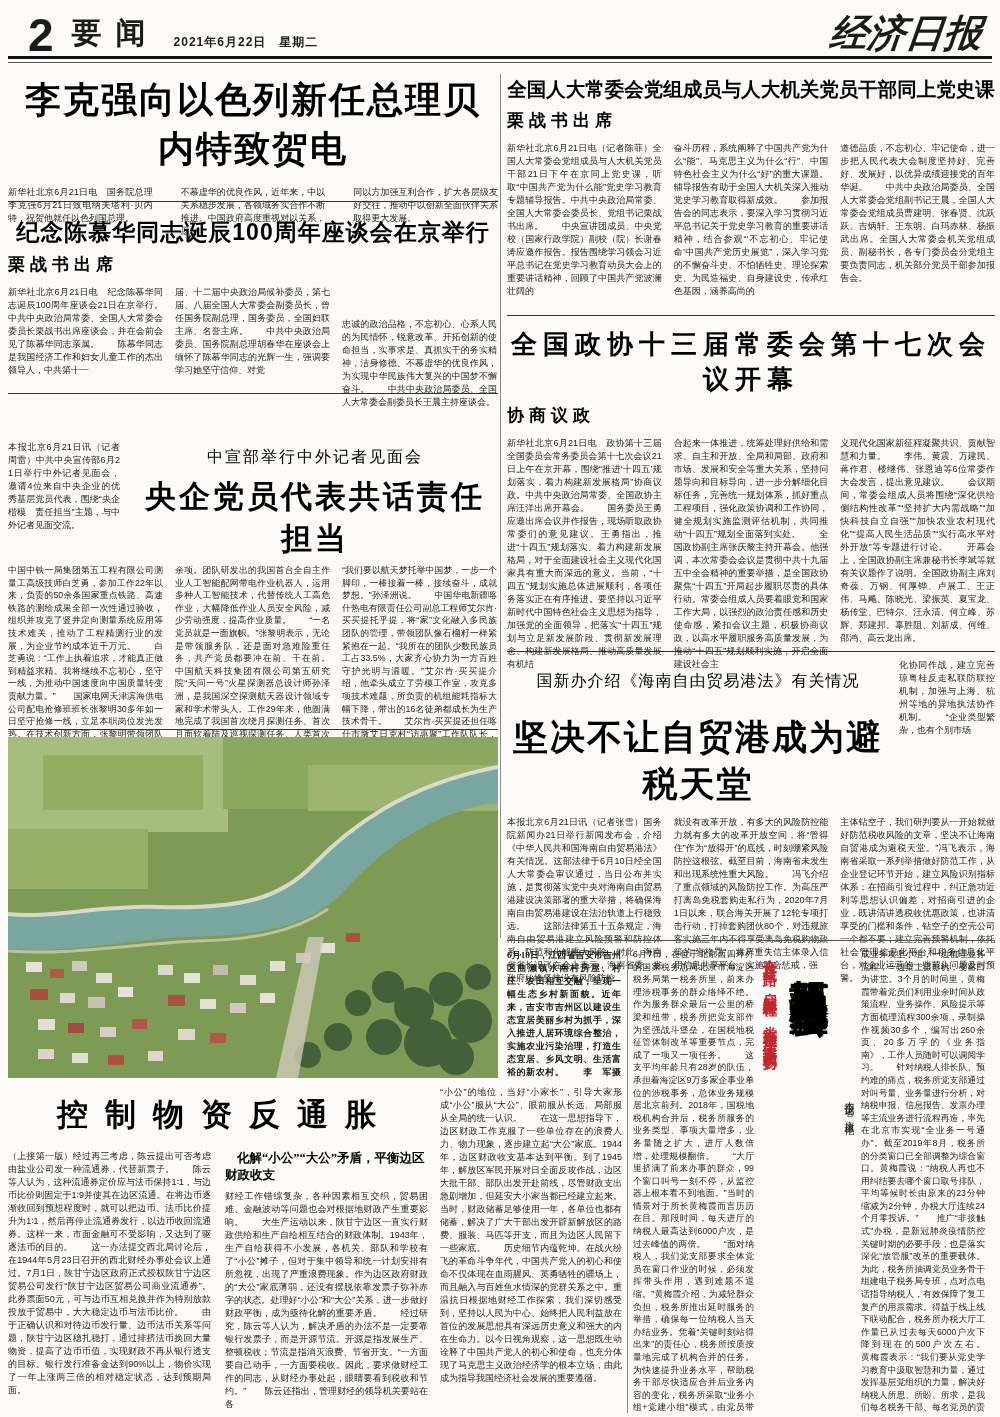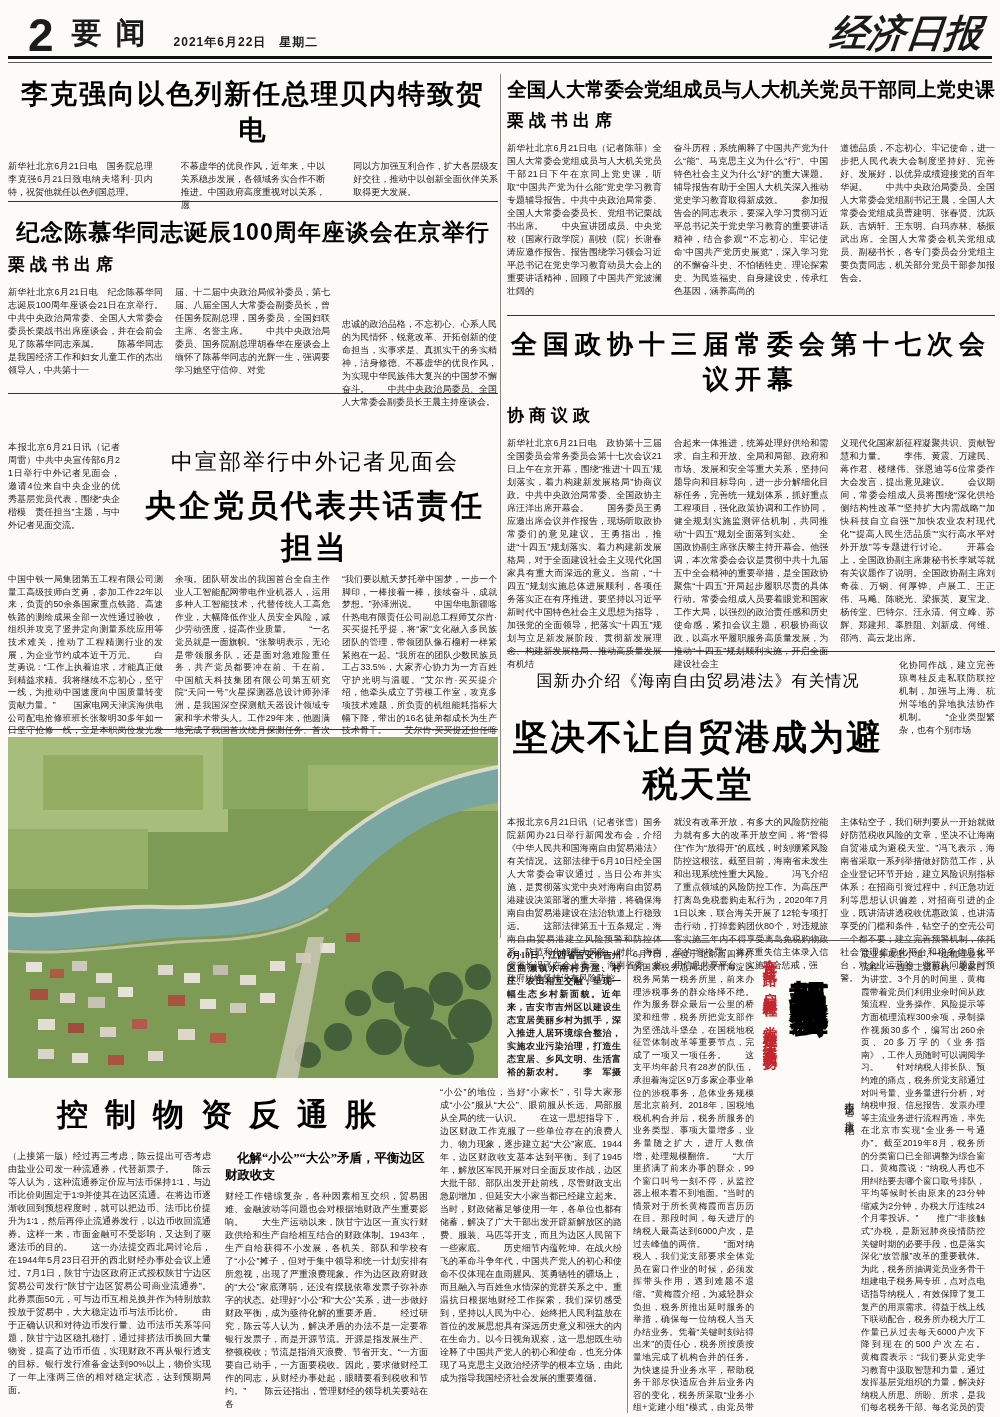--- a/index.html
+++ b/index.html
@@ -32,21 +32,21 @@
   <div style="font-size:30px;font-weight:900;letter-spacing:14px;margin:0 0 4px 18px;">要闻</div>
   <div style="font-size:12px;font-weight:700;margin:0 0 7px 14px;letter-spacing:1px;">2021年6月22日　星期二</div>
 </div>
 <div class="abs masthead serif" style="right:18px;top:8px;">经济日报</div>
 <div class="hrule" style="left:8px;top:56px;width:984px;height:3px;"></div>
 <div class="hrule" style="left:8px;top:62px;width:984px;background:#555;"></div>
 
 <div class="vrule" style="left:500px;top:74px;height:864px;"></div>
 
 <div class="abs" style="left:8px;top:76px;width:490px;">
-  <div class="headline" style="font-size:27px;letter-spacing:2px;">李克强向以色列新任总理贝内特致贺电</div>
+  <div class="headline" style="font-size:36px;letter-spacing:2px;">李克强向以色列新任总理贝内特致贺电</div>
   <div class="cols" style="margin-top:12px;gap:28px;">
     <div class="bt" style="width:155px;height:78px;">新华社北京6月21日电　国务院总理李克强6月21日致电纳夫塔利·贝内特，祝贺他就任以色列国总理。</div>
     <div class="bt" style="width:155px;height:78px;">不慕虚华的优良作风，近年来，中以关系稳步发展，各领域务实合作不断推进。中国政府高度重视对以关系，愿</div>
     <div class="bt" style="width:155px;height:78px;">同以方加强互利合作，扩大各层级友好交往，推动中以创新全面伙伴关系取得更大发展。</div>
   </div>
 </div>
 <div class="hrule" style="left:8px;top:201px;width:490px;background:#333;"></div>
 
 <div class="abs" style="left:8px;top:217px;width:490px;">
   <div class="headline" style="font-size:23px;letter-spacing:1px;">纪念陈慕华同志诞辰100周年座谈会在京举行</div>
@@ -56,21 +56,21 @@
     <div class="bt" style="width:155px;height:112px;">届、十二届中央政治局候补委员，第七届、八届全国人大常委会副委员长，曾任国务院副总理，国务委员，全国妇联主席、名誉主席。　　中共中央政治局委员、国务院副总理胡春华在座谈会上缅怀了陈慕华同志的光辉一生，强调要学习她坚守信仰、对党</div>
     <div class="bt" style="width:155px;height:112px;margin-top:32px;">忠诚的政治品格，不忘初心、心系人民的为民情怀，锐意改革、开拓创新的使命担当，实事求是、真抓实干的务实精神，洁身修德、不慕虚华的优良作风，为实现中华民族伟大复兴的中国梦不懈奋斗。　　中共中央政治局委员、全国人大常委会副委员长王晨主持座谈会。</div>
   </div>
 </div>
 <div class="hrule" style="left:8px;top:393px;width:490px;background:#333;"></div>
 
 <div class="abs" style="left:8px;top:401px;width:490px;margin-top:40px;">
   <div style="display:flex;gap:12px;">
     <div class="bt" style="width:112px;height:104px;">本报北京6月21日讯（记者周雷）中共中央宣传部6月21日举行中外记者见面会，邀请4位来自中央企业的优秀基层党员代表，围绕“央企楷模　责任担当”主题，与中外记者见面交流。</div>
     <div style="width:366px;">
-      <div class="kicker serif" style="font-size:22px;letter-spacing:2px;margin-top:6px;">中宣部举行中外记者见面会</div>
+      <div class="kicker serif" style="font-size:16px;letter-spacing:2px;margin-top:6px;">中宣部举行中外记者见面会</div>
       <div class="headline" style="font-size:31px;letter-spacing:3px;margin-top:8px;">央企党员代表共话责任担当</div>
     </div>
   </div>
   <div class="cols" style="margin-top:4px;gap:12px;">
     <div class="bt-sm" style="width:155px;height:212px;">中国中铁一局集团第五工程有限公司测量工高级技师白芝勇，参加工作22年以来，负责的50余条国家重点铁路、高速铁路的测绘成果全部一次性通过验收，组织并攻克了竖井定向测量系统应用等技术难关，推动了工程精测行业的发展，为企业节约成本近千万元。　　白芝勇说：“工作上执着追求，才能真正做到精益求精。我将继续不忘初心，坚守一线，为推动中国速度向中国质量转变贡献力量。”　　国家电网天津滨海供电公司配电抢修班班长张黎明30多年如一日坚守抢修一线，立足本职岗位发光发热。在技术创新方面，张黎明带领团队累计开展技术革新500余项，获国家专利200</div>
     <div class="bt-sm" style="width:155px;height:212px;">余项。团队研发出的我国首台全自主作业人工智能配网带电作业机器人，运用多种人工智能技术，代替传统人工高危作业，大幅降低作业人员安全风险，减少劳动强度，提高作业质量。　　“一名党员就是一面旗帜。”张黎明表示，无论是带领服务队，还是面对急难险重任务，共产党员都要冲在前、干在前。　　中国航天科技集团有限公司第五研究院“天问一号”火星探测器总设计师孙泽洲，是我国深空探测航天器设计领域专家和学术带头人。工作29年来，他圆满地完成了我国首次绕月探测任务、首次月面软着陆及巡视探测任务、人类首次登陆月球背面任务、我国首次火星探测任务，为我国深空探测领域的发展作出突出贡献。</div>
     <div class="bt-sm" style="width:155px;height:212px;">“我们要以航天梦托举中国梦，一步一个脚印，一棒接着一棒，接续奋斗，成就梦想。”孙泽洲说。　　中国华电新疆喀什热电有限责任公司副总工程师艾尔肯·买买提托乎提，将“家”文化融入多民族团队的管理，带领团队像石榴籽一样紧紧抱在一起。“我所在的团队少数民族员工占33.5%，大家齐心协力为一方百姓守护光明与温暖。”艾尔肯·买买提介绍，他牵头成立了劳模工作室，攻克多项技术难题，所负责的机组能耗指标大幅下降，带出的16名徒弟都成长为生产技术骨干。　　艾尔肯·买买提还担任喀什市墩艾日克村“访惠聚”工作队队长，同帮扶村的村民结成“亲戚”，为村民办好事实事。</div>
   </div>
 </div>
 <div class="hrule" style="left:8px;top:729px;width:490px;background:#333;"></div>

